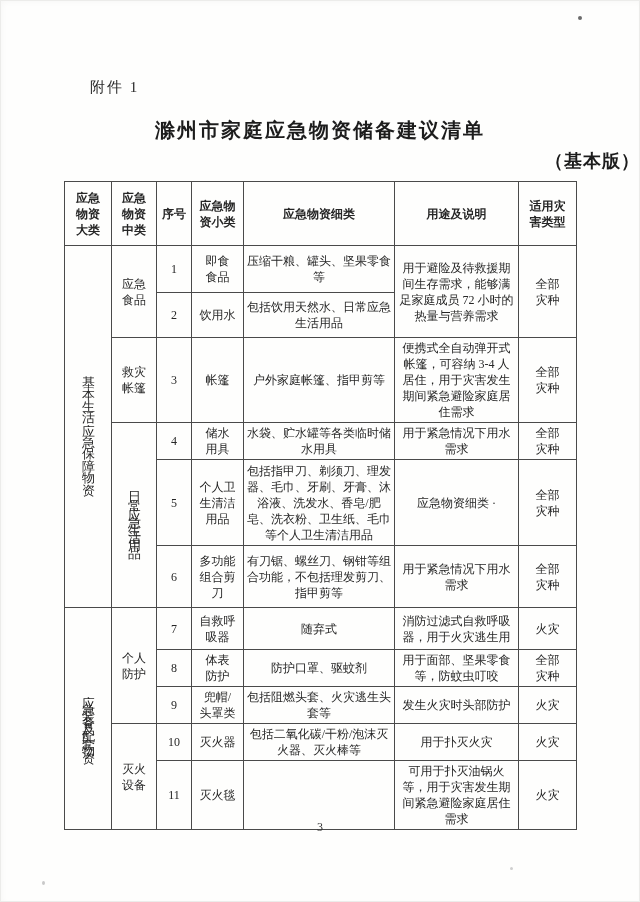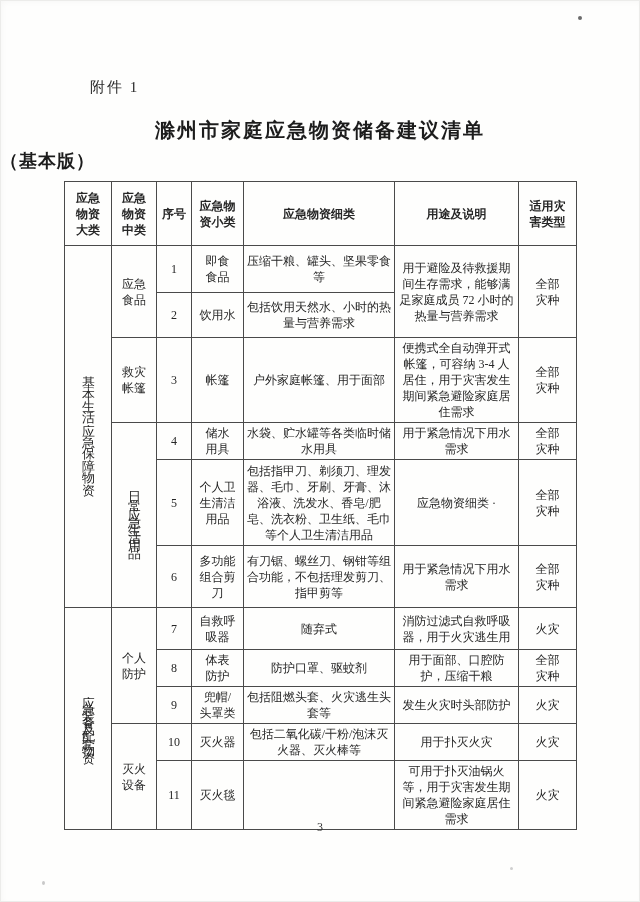--- a/index.html
+++ b/index.html
@@ -20,21 +20,21 @@
     position:absolute;left:90px;top:78px;
     font-size:15px;letter-spacing:2px;color:#2a2a2a;
   }
   .doc-title{
     position:absolute;left:0;top:117px;width:640px;
     text-align:center;font-size:20px;font-weight:700;
     letter-spacing:2px;color:#1c1c1c;
   }
   .doc-subtitle{
     position:absolute;left:0;top:149px;width:640px;
-    text-align:left;font-size:18px;font-weight:700;
+    text-align:right;font-size:18px;font-weight:700;
     letter-spacing:1px;color:#1c1c1c;
   }
   table.main{
     position:absolute;left:64px;top:181px;
     width:512px;border-collapse:collapse;table-layout:fixed;font-family:Liberation Serif, serif;
   }
   table.main td, table.main th{
     border:1px solid #4a4a4a;
     font-size:12px;line-height:16px;
     font-weight:400;
@@ -111,29 +111,29 @@
 食品</td>
         <td class="left">压缩干粮、罐头、坚果零食等</td>
         <td rowspan="2" class="left">用于避险及待救援期间生存需求，能够满足家庭成员 72 小时的热量与营养需求</td>
         <td rowspan="2" class="pre">全部
 灾种</td>
       </tr>
 
       <tr style="height:45px">
         <td>2</td>
         <td class="pre">饮用水</td>
-        <td class="left">包括饮用天然水、小时的热量与营养需求</td>
+        <td class="left">包括饮用天然水、日常应急生活用品</td>
       </tr>
 
       <tr style="height:82px">
         <td class="pre">救灾
 帐篷</td>
         <td>3</td>
         <td class="pre">帐篷</td>
-        <td class="left">户外家庭帐篷、用于面部</td>
+        <td class="left">户外家庭帐篷、指甲剪等</td>
         <td class="left">便携式全自动弹开式帐篷，可容纳 3-4 人居住，用于灾害发生期间紧急避险家庭居住需求</td>
         <td class="pre">全部
 灾种</td>
       </tr>
 
       <tr style="height:33px">
         <td rowspan="3"><span class="vert vsp-md">日常应急生活用品</span></td>
         <td>4</td>
         <td class="pre">储水
 用具</td>
@@ -175,21 +175,21 @@
         <td class="left">随弃式</td>
         <td class="left">消防过滤式自救呼吸器，用于火灾逃生用</td>
         <td class="pre">火灾</td>
       </tr>
 
       <tr style="height:34px">
         <td>8</td>
         <td class="pre">体表
 防护</td>
         <td class="left">防护口罩、驱蚊剂</td>
-        <td class="left">用于面部、口腔防护，压缩干粮</td>
+        <td class="left">用于面部、坚果零食等，防蚊虫叮咬</td>
         <td class="pre">全部
 灾种</td>
       </tr>
 
       <tr style="height:36px">
         <td>9</td>
         <td class="pre">兜帽/
 头罩类</td>
         <td class="left">包括阻燃头套、火灾逃生头套等</td>
         <td class="left">发生火灾时头部防护</td>

